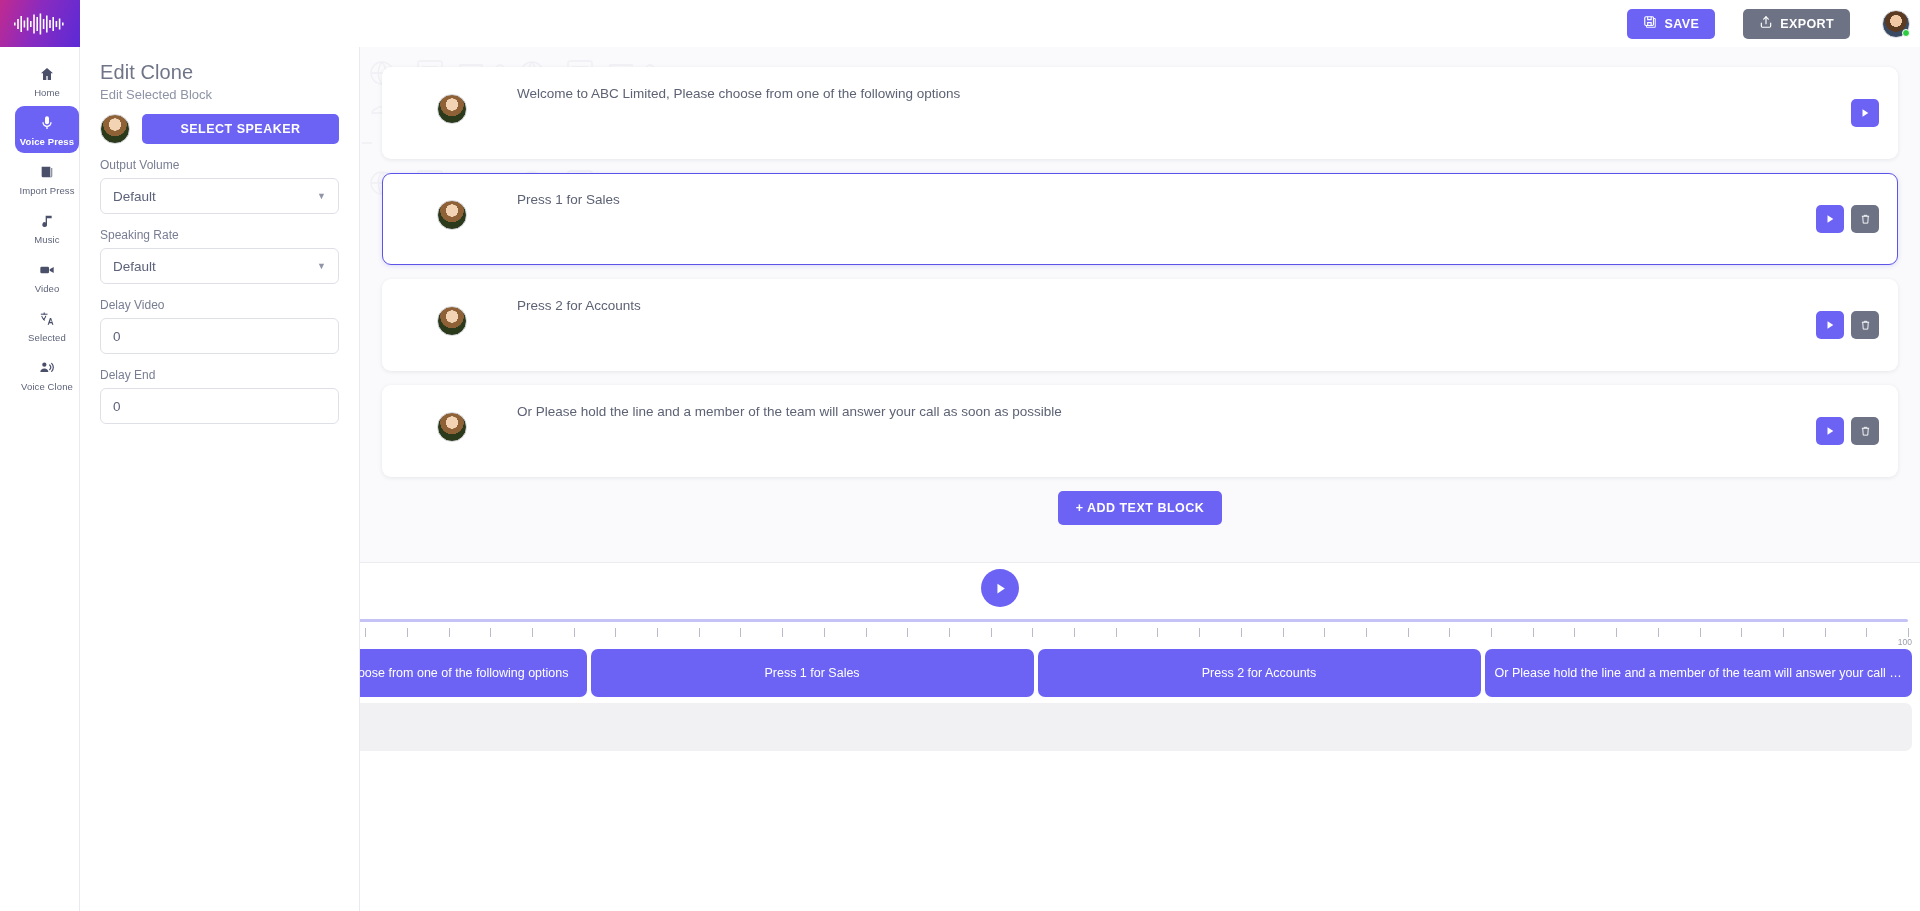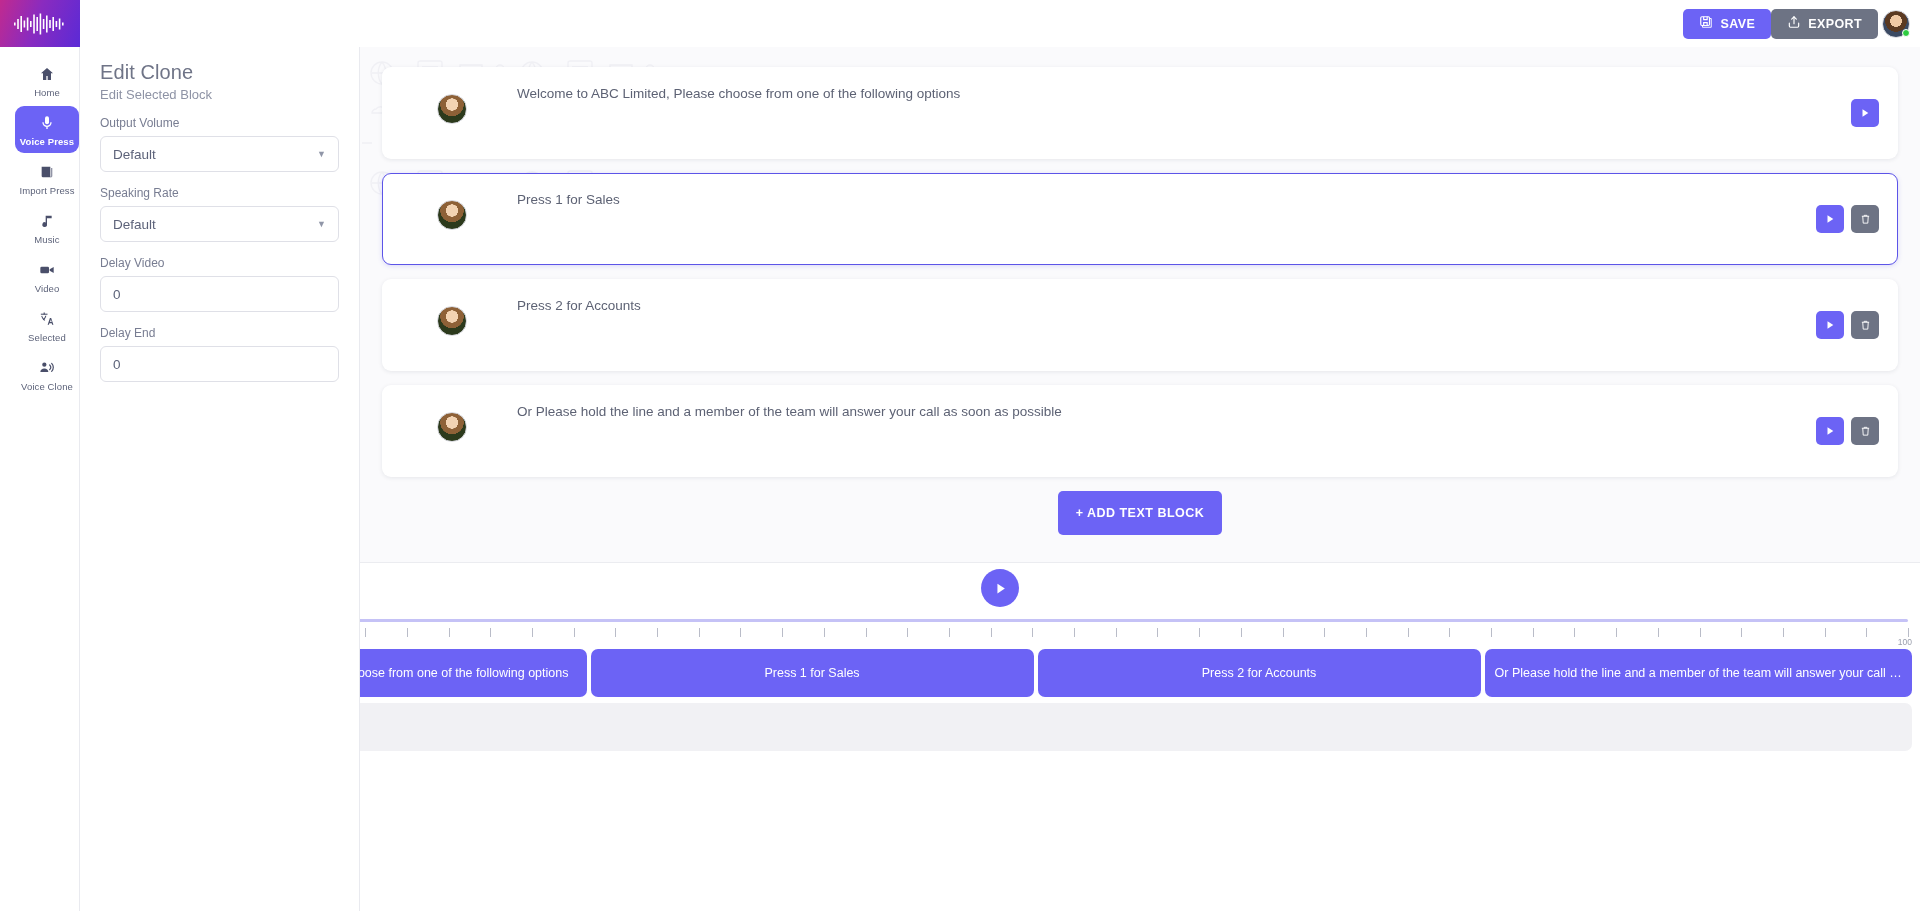--- a/index.html
+++ b/index.html
@@ -17,21 +17,21 @@
     background: linear-gradient(110deg, #c12a8f 0%, #8a2bbf 45%, #5b2ad6 100%);
     display: flex; align-items: center; justify-content: center;
   }
   #logo svg { display:block; }
 
   
   #header {
     position: absolute; left: 80px; top: 0; right: 0; height: 47px;
     background: #ffffff;
     display: flex; align-items: center; justify-content: flex-end;
-    padding-right: 10px; gap: 0;
+    padding-right: 10px; gap: 28px;
   }
   .hbtn {
     height: 30px; border: none; border-radius: 5px; color: #fff;
     font-size: 12.5px; font-weight: bold; letter-spacing: .4px;
     display: flex; align-items: center; gap: 7px; padding: 0 16px;
     cursor: pointer; font-family: "Liberation Sans", sans-serif;
   }
   .hbtn.save { background: #6c63f5; }
   .hbtn.export { background: #6d7384; text-align: center; }
   #avatar-user {
@@ -117,21 +117,21 @@
   }
   .block .bactions { position: absolute; right: 18px; top: 50%; transform: translateY(-50%); display: flex; gap: 7px; }
   .abtn {
     width: 28px; height: 28px; border-radius: 5px; border: none; cursor: pointer;
     display: flex; align-items: center; justify-content: center; color: #fff;
   }
   .abtn.play { background: #6c63f5; }
   .abtn.del  { background: #6d7384; }
 
   #add-text-block {
-    display: block; margin: 6px auto 0; height: 44px; border: none; border-radius: 5px;
+    display: block; margin: 6px auto 0; height: 34px; border: none; border-radius: 5px;
     background: #6c63f5; color: #fff; font-size: 12.5px; font-weight: bold; letter-spacing: .5px;
     padding: 0 18px; cursor: pointer; font-family: "Liberation Sans", sans-serif;
   }
 
   
   #timeline {
     position: absolute; left: 80px; top: 562px; right: 0; bottom: 0;
     background: #ffffff; border-top: 1px solid #ebecf0;
   }
   #tl-header { position: relative; height: 52px; }
@@ -301,20 +301,24 @@
       </svg>
     </span>
     <span class="lbl">Voice Clone</span>
   </div>
 </nav>
 
 <aside id="leftpanel">
   <h1 id="panel-title">Edit Clone</h1>
   <div id="panel-sub">Edit Selected Block</div>
 
+  <div id="speaker-row">
+    <div id="speaker-avatar"></div>
+    <button id="select-speaker">SELECT SPEAKER</button>
+  </div>
 
   <div class="field">
     <div class="flabel">Output Volume</div>
     <div class="ctrl">
       <span>Default</span>
       <span class="caret">▼</span>
     </div>
   </div>
 
   <div class="field">

